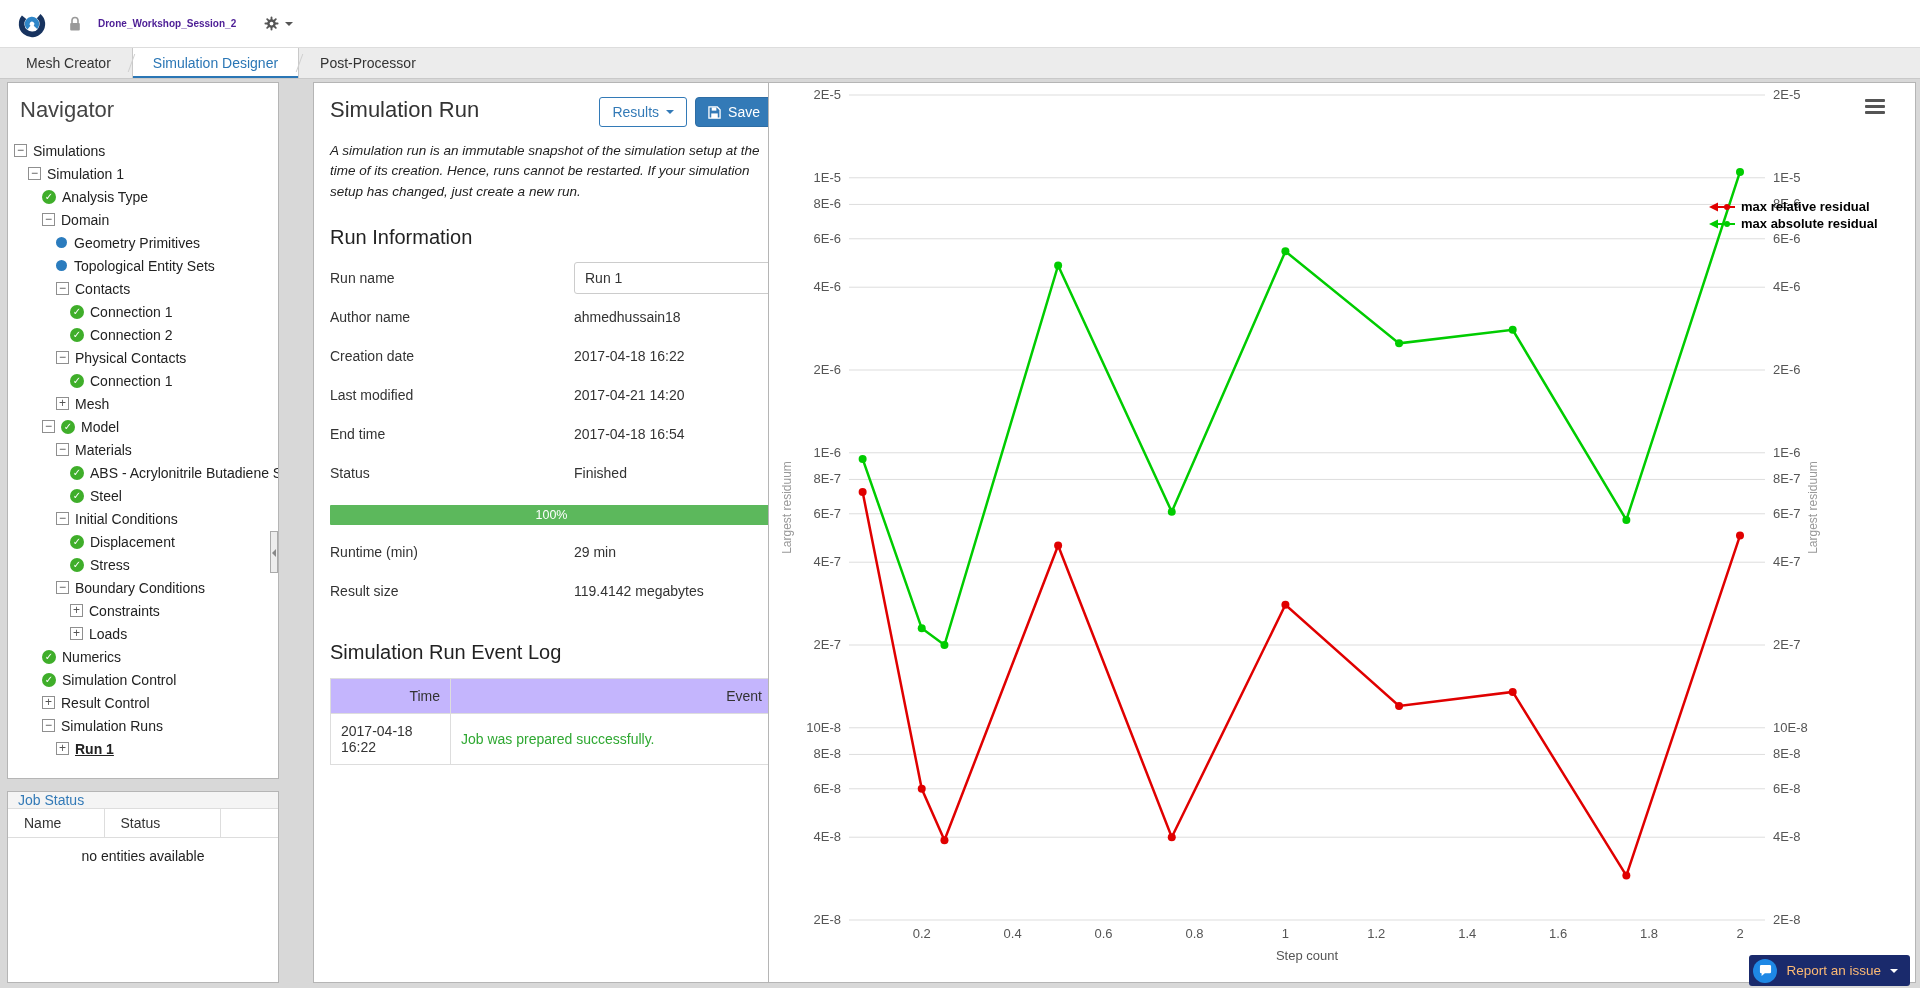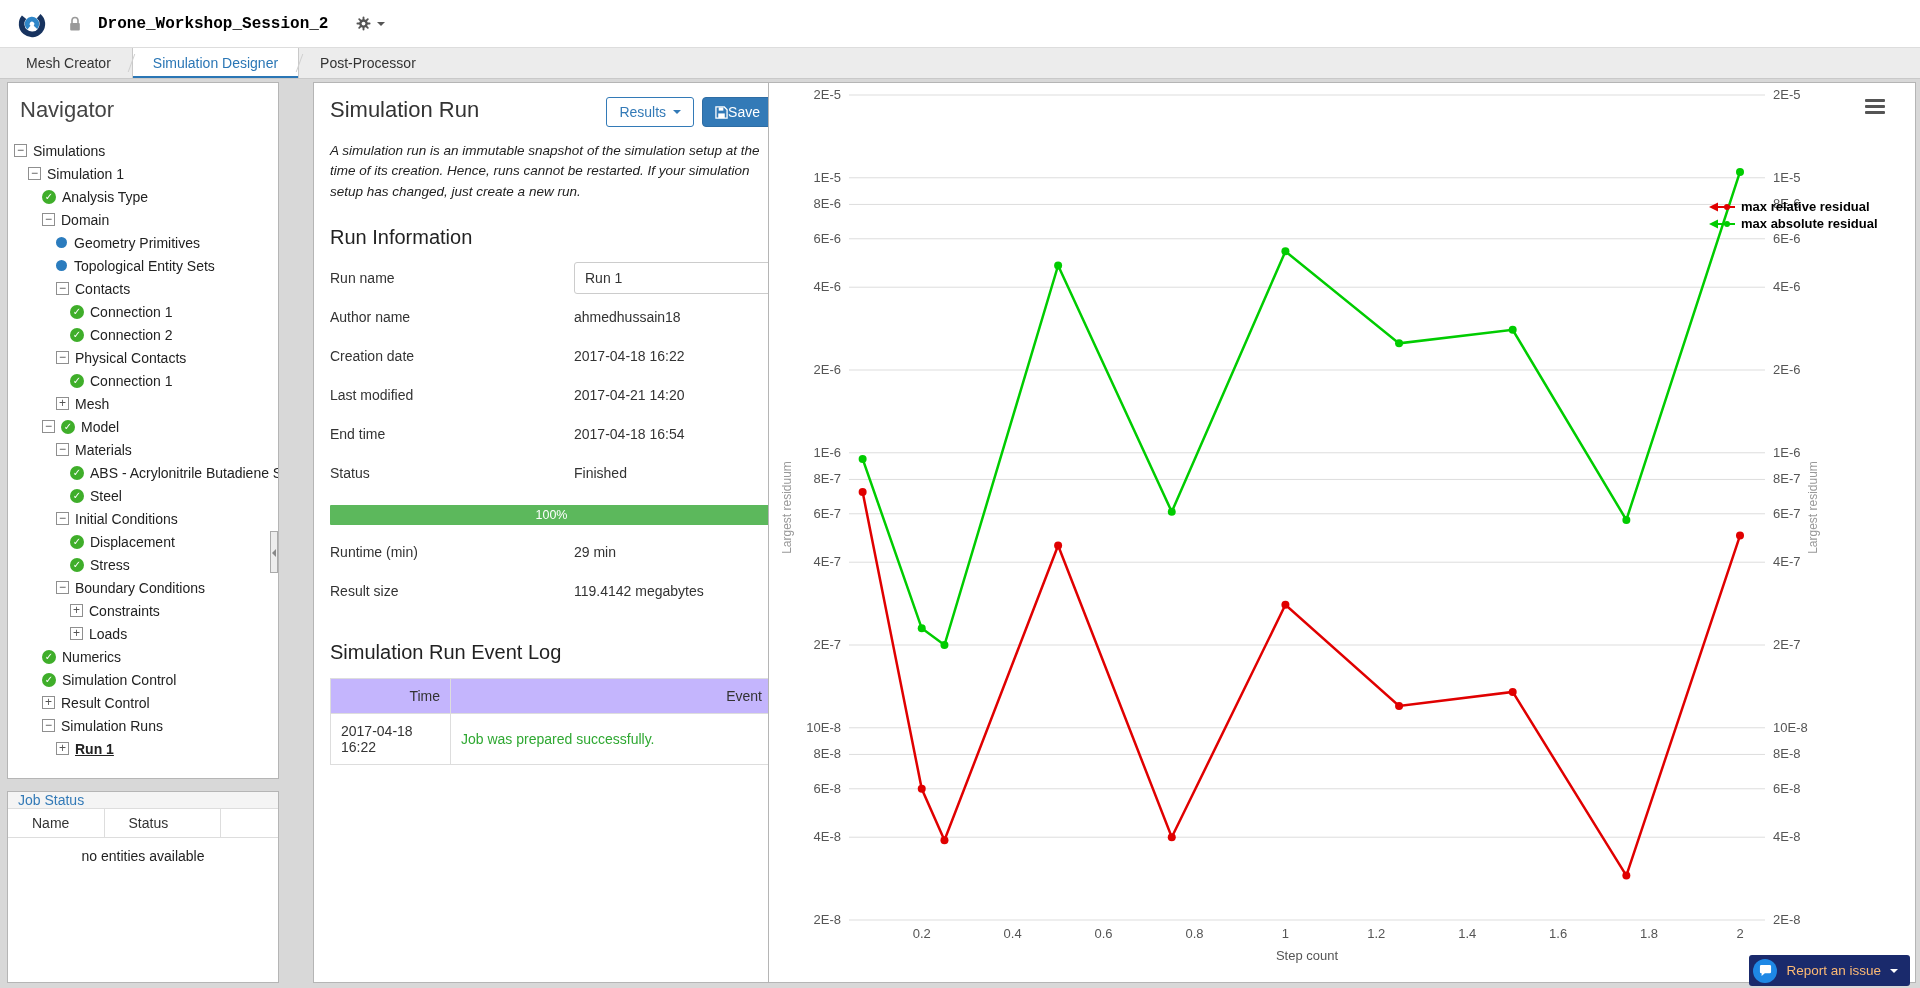--- a/index.html
+++ b/index.html
@@ -3,21 +3,21 @@
 <meta charset="utf-8">
 <style>
   * { margin:0; padding:0; box-sizing:border-box; }
   html,body { width:1920px; height:988px; overflow:hidden; }
   body { position:relative; font-family:"Liberation Sans","DejaVu Sans",sans-serif; background:#d8d8d8; color:#333; }
 
   
   #header { position:absolute; top:0; left:0; right:0; height:48px; background:#fff; border-bottom:1px solid #ddd; display:flex; align-items:center; padding:0 16px; z-index:6; }
   .logo { display:flex; margin-right:20px; cursor:pointer; }
   .lock { display:flex; margin-right:16px; }
-  .proj-title { font-size:16px; font-weight:bold; color:#000000;font-family:Liberation Mono, monospace; }
+  .proj-title { font-size:10px; font-weight:bold; color:#4c1d95; }
   .gear-wrap { display:flex; align-items:center; gap:6px; margin-left:28px; cursor:pointer; }
   .header-nav { margin-left:auto; display:flex; align-items:center; gap:26px; font-size:14.5px; color:#222; }
   .header-nav a { cursor:pointer; display:flex; align-items:center; gap:6px; color:#222; text-decoration:none; }
   .avatar { width:30px; height:30px; border-radius:50%; border:1px solid #c5c5c5; background:radial-gradient(circle at 50% 42%, #d9b28a 0%, #c79b72 45%, #5a4230 72%, #3a2c20 100%); cursor:pointer; }
   .caret { display:inline-block; width:0; height:0; border-left:4px solid transparent; border-right:4px solid transparent; border-top:4px solid #555; }
   .caret.blue { border-top-color:#337ab7; }
   .caret.white { border-top-color:#fff; }
 
   
   #tabbar { position:absolute; top:48px; left:0; right:0; height:31px; background:#ececec; border-bottom:1px solid #c9c9c9; display:flex; align-items:stretch; padding-left:6px; z-index:5; }
@@ -39,31 +39,31 @@
   #tree { padding-bottom:8px; }
   .tree-row { display:flex; align-items:center; height:23px; font-size:14px; color:#222; cursor:pointer; white-space:nowrap; overflow:hidden; }
   .t-box { width:13px; height:13px; border:1px solid #8f8f8f; background:#fff; color:#555; font-size:12px; line-height:11px; text-align:center; margin-right:6px; flex:none; }
   .t-check { width:14px; height:14px; border-radius:50%; background:#3fae2a; color:#fff; font-size:10px; line-height:14px; text-align:center; margin-right:6px; flex:none; }
   .t-dot { width:11px; height:11px; border-radius:50%; background:#2b7cbe; margin-right:7px; flex:none; }
   .tree-label.sel { font-weight:bold; text-decoration:underline; }
 
   
   .js-title { background:#f4f4f4; border-bottom:1px solid #ddd; color:#337ab7; font-size:14px; padding:0 10px; cursor:pointer; }
   .js-table { width:100%; border-collapse:collapse; font-size:14px; }
-  .js-table th { font-weight:400; text-align:left; padding:6px 24px; border-right:1px solid #ddd; border-bottom:1px solid #ddd; color:#333; width:96px; }
+  .js-table th { font-weight:400; text-align:left; padding:6px 16px; border-right:1px solid #ddd; border-bottom:1px solid #ddd; color:#333; width:96px; }
   .js-table th:nth-child(2) { width:116px; }
   .js-table th.filler { border-right:none; width:auto; }
   .js-empty { text-align:center; font-size:14px; color:#222; padding:10px; }
 
   
   .rp-head { display:flex; align-items:flex-start; justify-content:space-between; }
   .rp-head h1 { font-size:22px; font-weight:400; color:#333; }
   .rp-buttons { display:flex; gap:8px; }
   .btn-outline { display:flex; align-items:center; gap:7px; background:#fff; border:1px solid #337ab7; color:#337ab7; font-size:14px; padding:6px 12px; border-radius:3px; cursor:pointer; font-family:inherit; }
-  .btn-primary { display:flex; align-items:center; background:#337ab7; border:1px solid #2e6da4; color:#fff; font-size:14px; padding:6px 12px; border-radius:4px; cursor:pointer; font-family:inherit; }
+  .btn-primary { display:flex; align-items:center; gap:7px; background:#337ab7; border:1px solid #2e6da4; color:#fff; font-size:14px; padding:6px 12px; border-radius:4px; cursor:pointer; font-family:inherit; }
   .note { font-style:italic; font-size:13.5px; line-height:1.5; color:#222; margin-top:14px; }
   #run-panel h3 { font-size:20px; font-weight:500; color:#222; margin:24px 0 10px; }
   #run-panel h3.log-h { margin-top:30px; }
   .field-row { display:flex; align-items:center; min-height:39px; font-size:14px; }
   .f-label { width:244px; flex:none; color:#333; }
   .f-value { color:#333; }
   .f-input { width:212px; padding:7px 10px; border:1px solid #ccc; border-radius:3px; font-size:14px; color:#333; font-family:inherit; }
   .progress { margin:12px 0 8px; height:20px; background:#f5f5f5; border-radius:1px; overflow:hidden; }
   .progress-bar { height:100%; background:#5cb85c; color:#fff; font-size:12.5px; text-align:center; line-height:20px; }
   .log-table { width:100%; border-collapse:collapse; font-size:14px; margin-top:14px; border:1px solid #ddd; }

